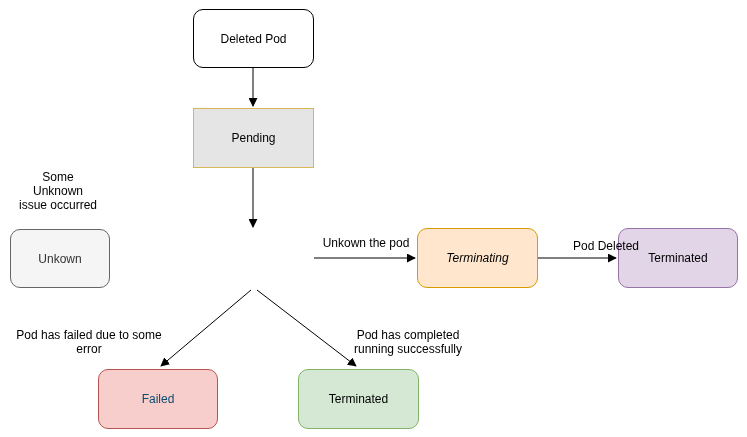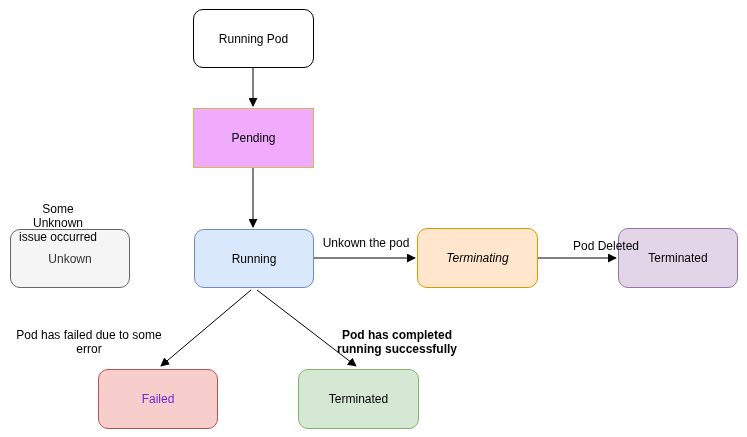--- a/index.html
+++ b/index.html
@@ -27,37 +27,37 @@
     justify-content: center;
     font-size: 12px;
     color: #000000;
     border: 1px solid #000;
     background: #fff;
     text-align: center;
   }
   .rounded { border-radius: 10px; }
   .node--create_pod   { left:193px; top:9px;   width:121px; height:59px; }
   .node--pending      { left:193px; top:108px; width:121px; height:60px; border-radius:0; }
-  .node--unkown       { left:10px;  top:229px; width:120px; height:59px; }
+  .node--unkown       { left:10px;  top:229px; width:100px; height:59px; }
   .node--running      { left:194px; top:229px; width:120px; height:59px; }
   .node--terminating  { left:417px; top:228px; width:121px; height:60px; }
   .node--terminated   { left:618px; top:228px; width:120px; height:60px; }
   .node--failed       { left:98px;  top:369px; width:120px; height:60px; }
   .node--succeeded    { left:298px; top:369px; width:121px; height:60px; }
   .note, .edge-label {
     position: absolute;
     font-size: 12px;
     line-height: 14px;
     color: #000000;
     text-align: center;
     white-space: pre-line;
   }
-  .note--unknown_issue { left:8px;   top:170px; width:100px;margin-top:32px; }
+  .note--unknown_issue { left:8px;   top:170px; width:100px; }
   .note--failed        { left:8px;   top:328px; width:162px; }
-  .note--succeeded     { left:316px; top:328px; width:162px;font-weight:bold; }
+  .note--succeeded     { left:327px; top:328px; width:162px; }
   .edge-label--delete  { left:316px; top:236px; width:100px; }
   .edge-label--deleted { left:538px; top:239px; width:80px;padding-left:28px;  }
 </style>
 </head>
 <body>
 
 <div id="canvas">
 
   <svg class="edges" viewBox="0 0 747 437">
     <defs>
@@ -67,44 +67,41 @@
     </defs>
     <line x1="253" y1="68" x2="253" y2="106" stroke="#000" stroke-width="1" marker-end="url(#arrow)"></line>
     <line x1="253" y1="168" x2="253" y2="227" stroke="#000" stroke-width="1" marker-end="url(#arrow)"></line>
     <line x1="314" y1="258" x2="415" y2="258" stroke="#000" stroke-width="1" marker-end="url(#arrow)"></line>
     <line x1="538" y1="258" x2="616" y2="258" stroke="#000" stroke-width="1" marker-end="url(#arrow)"></line>
     <line x1="251" y1="290" x2="161" y2="366" stroke="#000" stroke-width="1" marker-end="url(#arrow)"></line>
     <line x1="257" y1="290" x2="356" y2="366" stroke="#000" stroke-width="1" marker-end="url(#arrow)"></line>
   </svg>
 
   <div class="node node--create_pod rounded" style="background-color: rgb(255, 255, 255); border-color: rgb(0, 0, 0); color: rgb(0, 0, 0);">
-    <span>Running Pod</span>
+    <span>Deleted Pod</span>
   </div>
 
-  <div class="node node--pending" style="background-color: #f0abfc; border-color: rgb(214, 182, 86); color: rgb(0, 0, 0);">
+  <div class="node node--pending" style="background-color: #e5e5e5; border-color: rgb(214, 182, 86); color: rgb(0, 0, 0);">
     <span>Pending</span>
   </div>
 
   <div class="node node--unkown rounded" style="background-color: rgb(245, 245, 245); border-color: rgb(102, 102, 102); color: rgb(51, 51, 51);">
     <span>Unkown</span>
   </div>
 
-  <div class="node node--running rounded" style="background-color: rgb(218, 232, 252); border-color: rgb(108, 142, 191); color: rgb(0, 0, 0);">
-    <span>Running</span>
-  </div>
 
   <div class="node node--terminating rounded" style="background-color: rgb(255, 230, 204); border-color: rgb(215, 155, 0); color: rgb(0, 0, 0); font-style: italic;">
     <span>Terminating</span>
   </div>
 
   <div class="node node--terminated rounded" style="background-color: rgb(225, 213, 231); border-color: rgb(150, 115, 166); color: rgb(0, 0, 0);">
     <span>Terminated</span>
   </div>
 
-  <div class="node node--failed rounded" style="background-color: rgb(248, 206, 204); border-color: rgb(184, 84, 80); color: #6d28d9;">
+  <div class="node node--failed rounded" style="background-color: rgb(248, 206, 204); border-color: rgb(184, 84, 80); color: #0c4a6e;">
     <span>Failed</span>
   </div>
 
   <div class="node node--succeeded rounded" style="background-color: rgb(213, 232, 212); border-color: rgb(130, 179, 102); color: rgb(0, 0, 0);">
     <span>Terminated</span>
   </div>
 
   <div class="edge-label edge-label--delete">Unkown the pod</div>
 
   <div class="edge-label edge-label--deleted">Pod Deleted</div>

